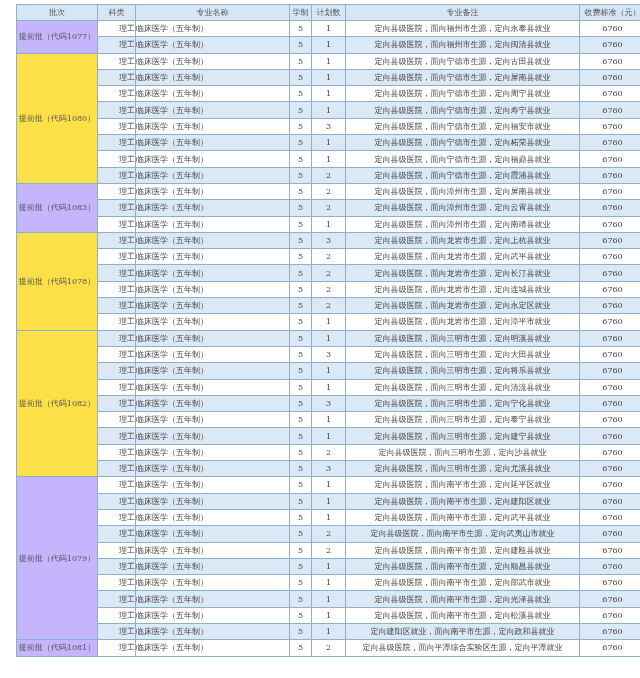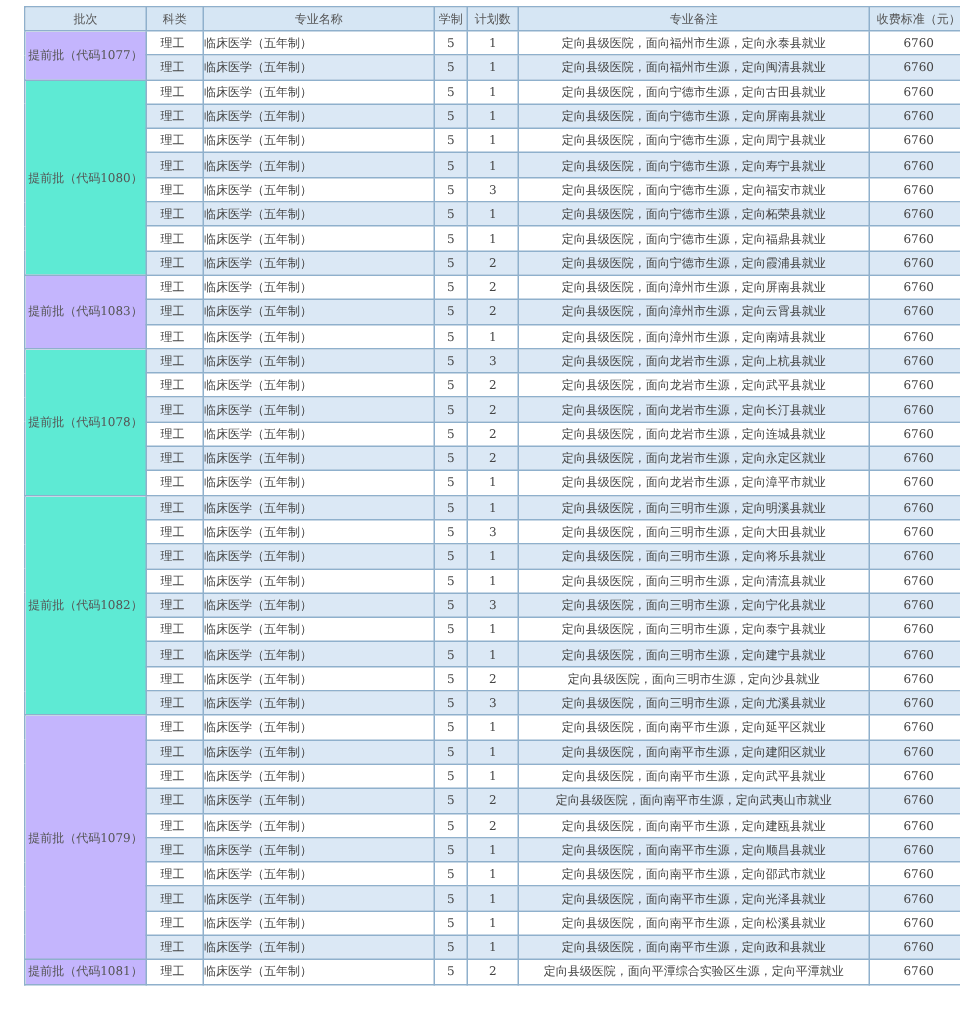--- a/index.html
+++ b/index.html
@@ -5,22 +5,22 @@
   html,body{margin:0;padding:0;background:#ffffff;}
   body{width:640px;height:678px;overflow:hidden;font-family:"DejaVu Serif","Liberation Serif",serif;}
   .wrap{position:absolute;left:16px;top:4px;width:629px;}
   table{border-collapse:collapse;width:629px;table-layout:fixed;}
   td,th{border:1px solid #8fb0cc;font-size:8px;color:#444;text-align:center;padding:0;height:15.3px;line-height:15px;white-space:nowrap;overflow:hidden;font-weight:normal;}
   th{background:#d6e6f4;color:#555;height:15px;}
   tr.odd td.c{background:#ffffff;}
   tr.even td.c{background:#dbe8f5;}
   td.batch{color:#555;}
   td.batch.white{background:#c4b5fd;}
-  td.batch.blue{background:#5eead4;}
-  td.subj{text-align:left;padding-left:9px;}
+  td.batch.blue{background:#fde047;}
+  td.subj{text-align:right;padding-left:9px;}
   td.major{text-align:left;padding-right:24px;}
 </style>
 </head>
 <body>
 
 <div class="wrap">
   <table>
     <colgroup>
       <col style="width:81px">
         <col style="width:38px">
@@ -342,21 +342,21 @@
           <td class="c">5</td>
           <td class="c">1</td>
           <td class="c">定向县级医院，面向南平市生源，定向松溪县就业</td>
           <td class="c">6760</td>
         </tr>
         <tr class="even">
           <td class="c subj">理工</td>
           <td class="c major">临床医学（五年制）</td>
           <td class="c">5</td>
           <td class="c">1</td>
-          <td class="c">定向县级医院，面向南平市生源，定向政和县就业</td>
+          <td class="c">定向建阳区就业，面向南平市生源，定向政和县就业</td>
           <td class="c">6760</td>
         </tr>
         <tr class="odd">
           <td class="batch white" rowspan="1">提前批（代码1081）</td>
           <td class="c subj">理工</td>
           <td class="c major">临床医学（五年制）</td>
           <td class="c">5</td>
           <td class="c">2</td>
           <td class="c">定向县级医院，面向平潭综合实验区生源，定向平潭就业</td>
           <td class="c">6760</td>

